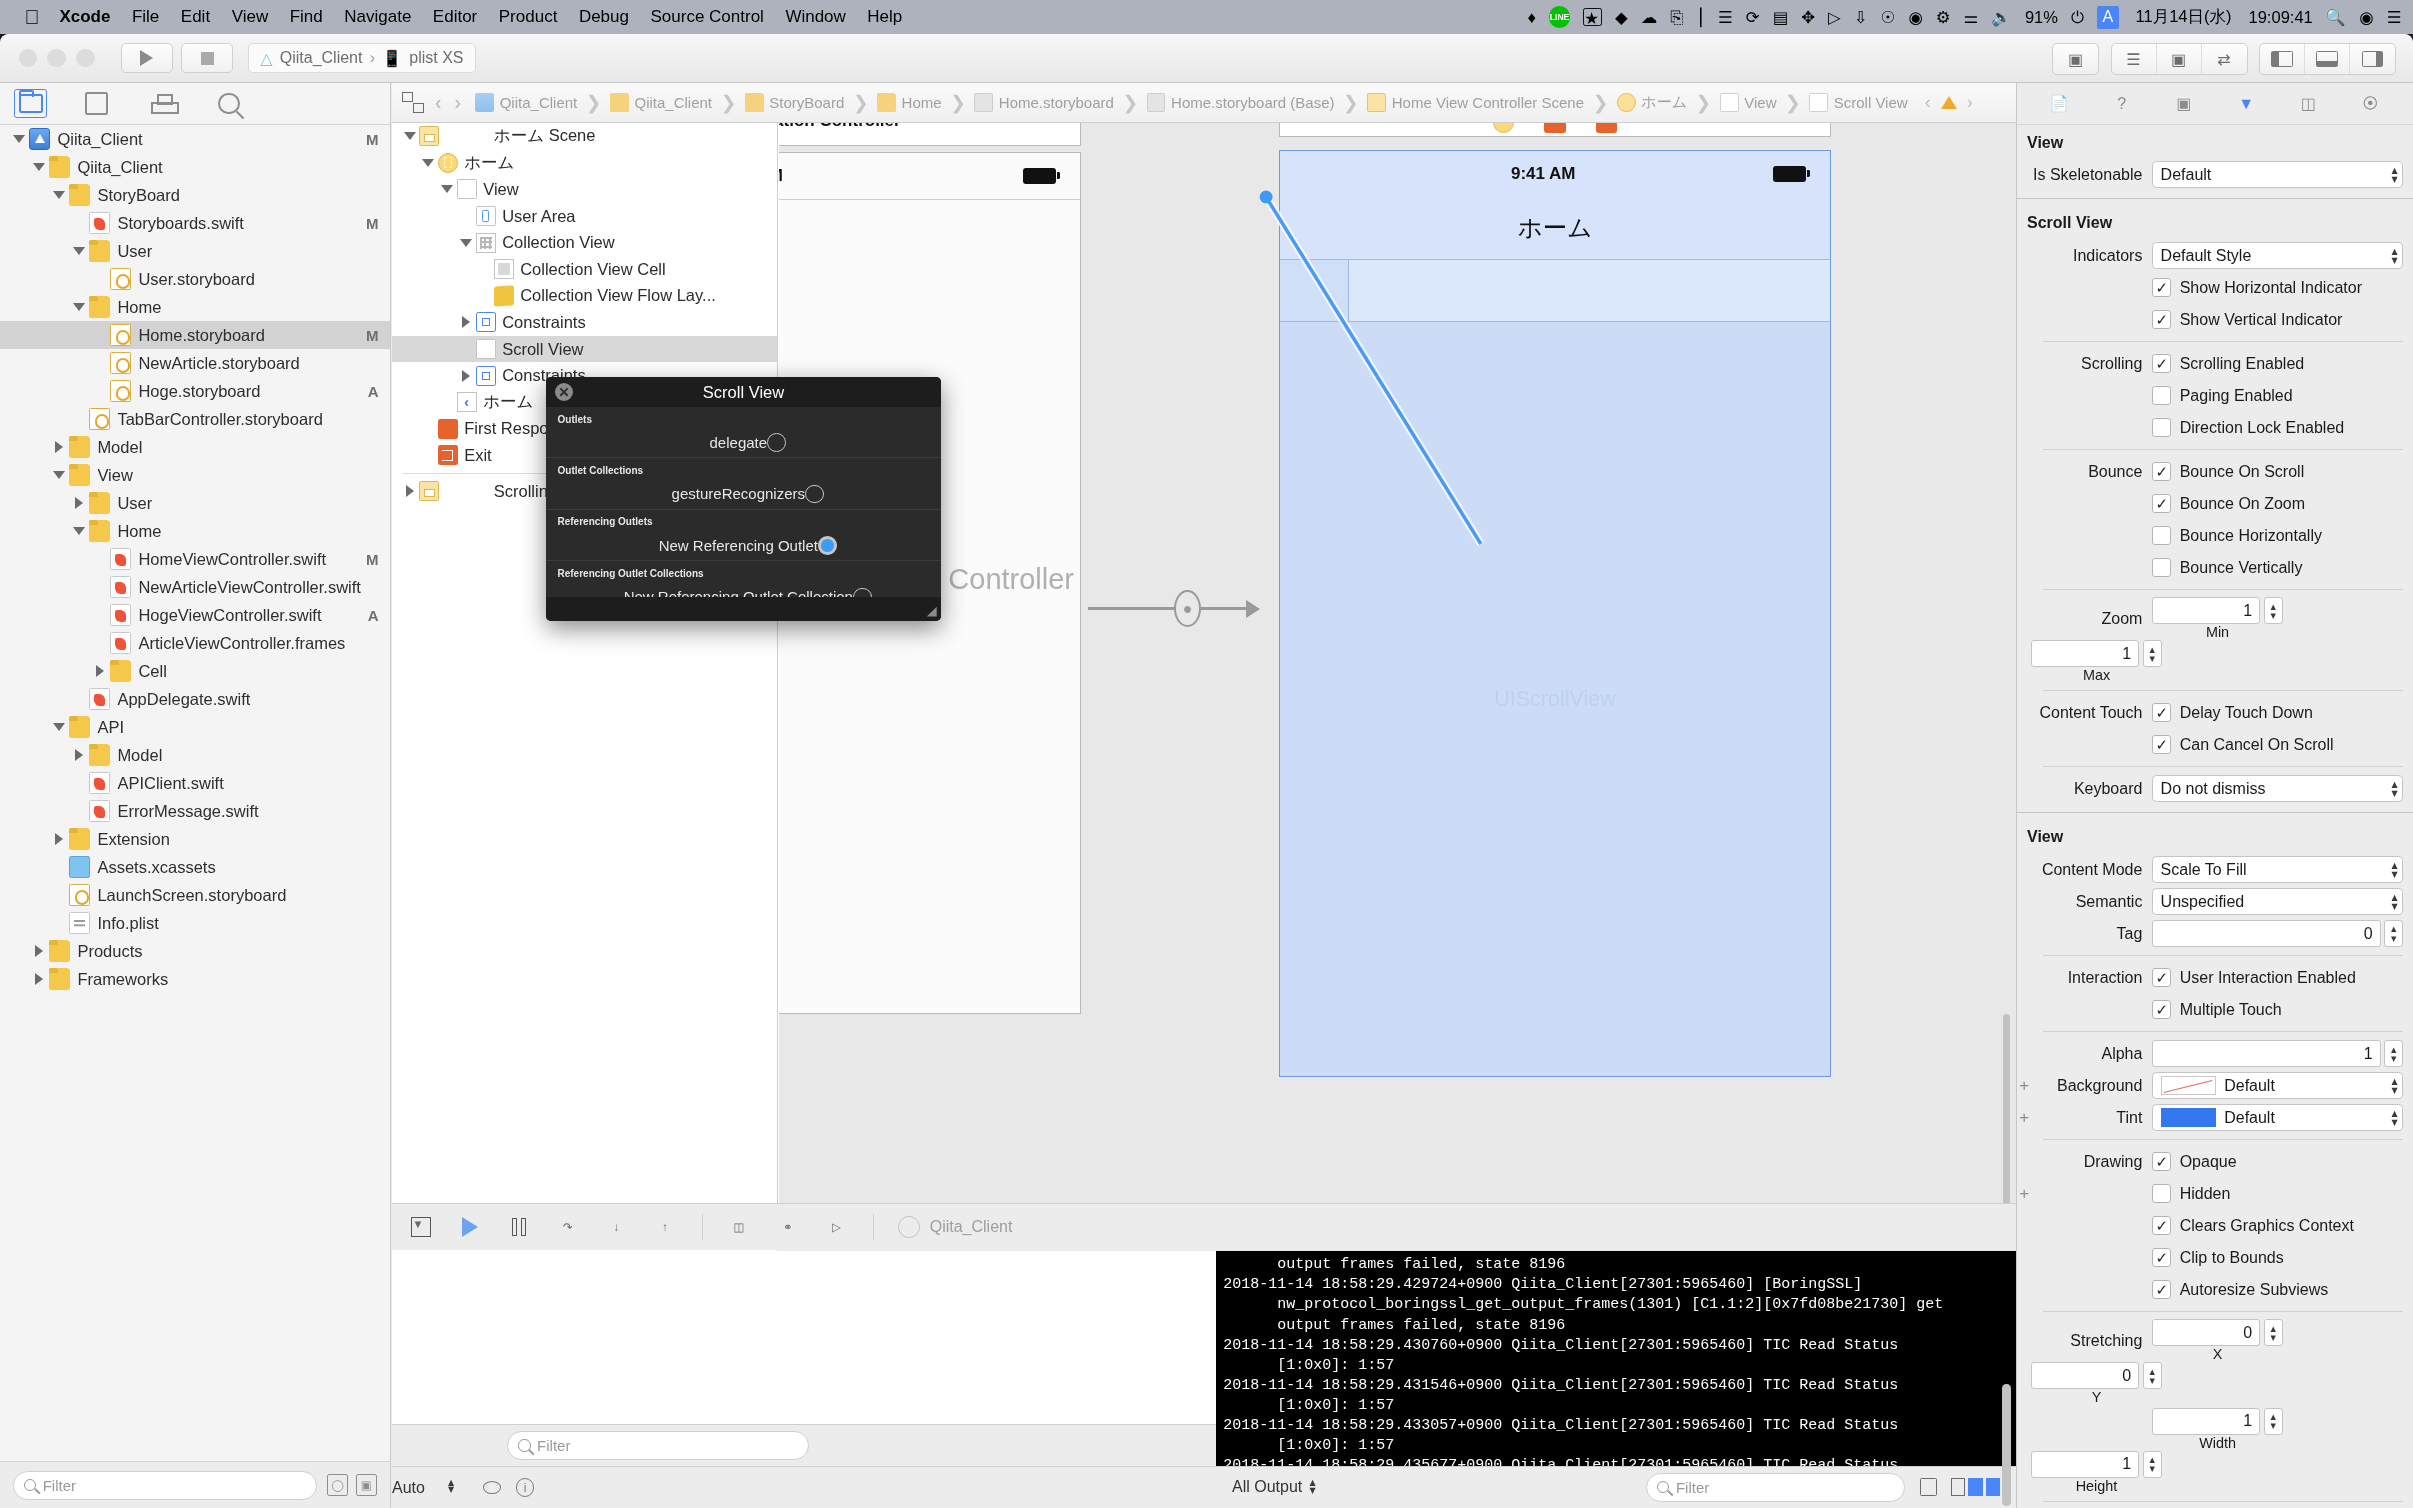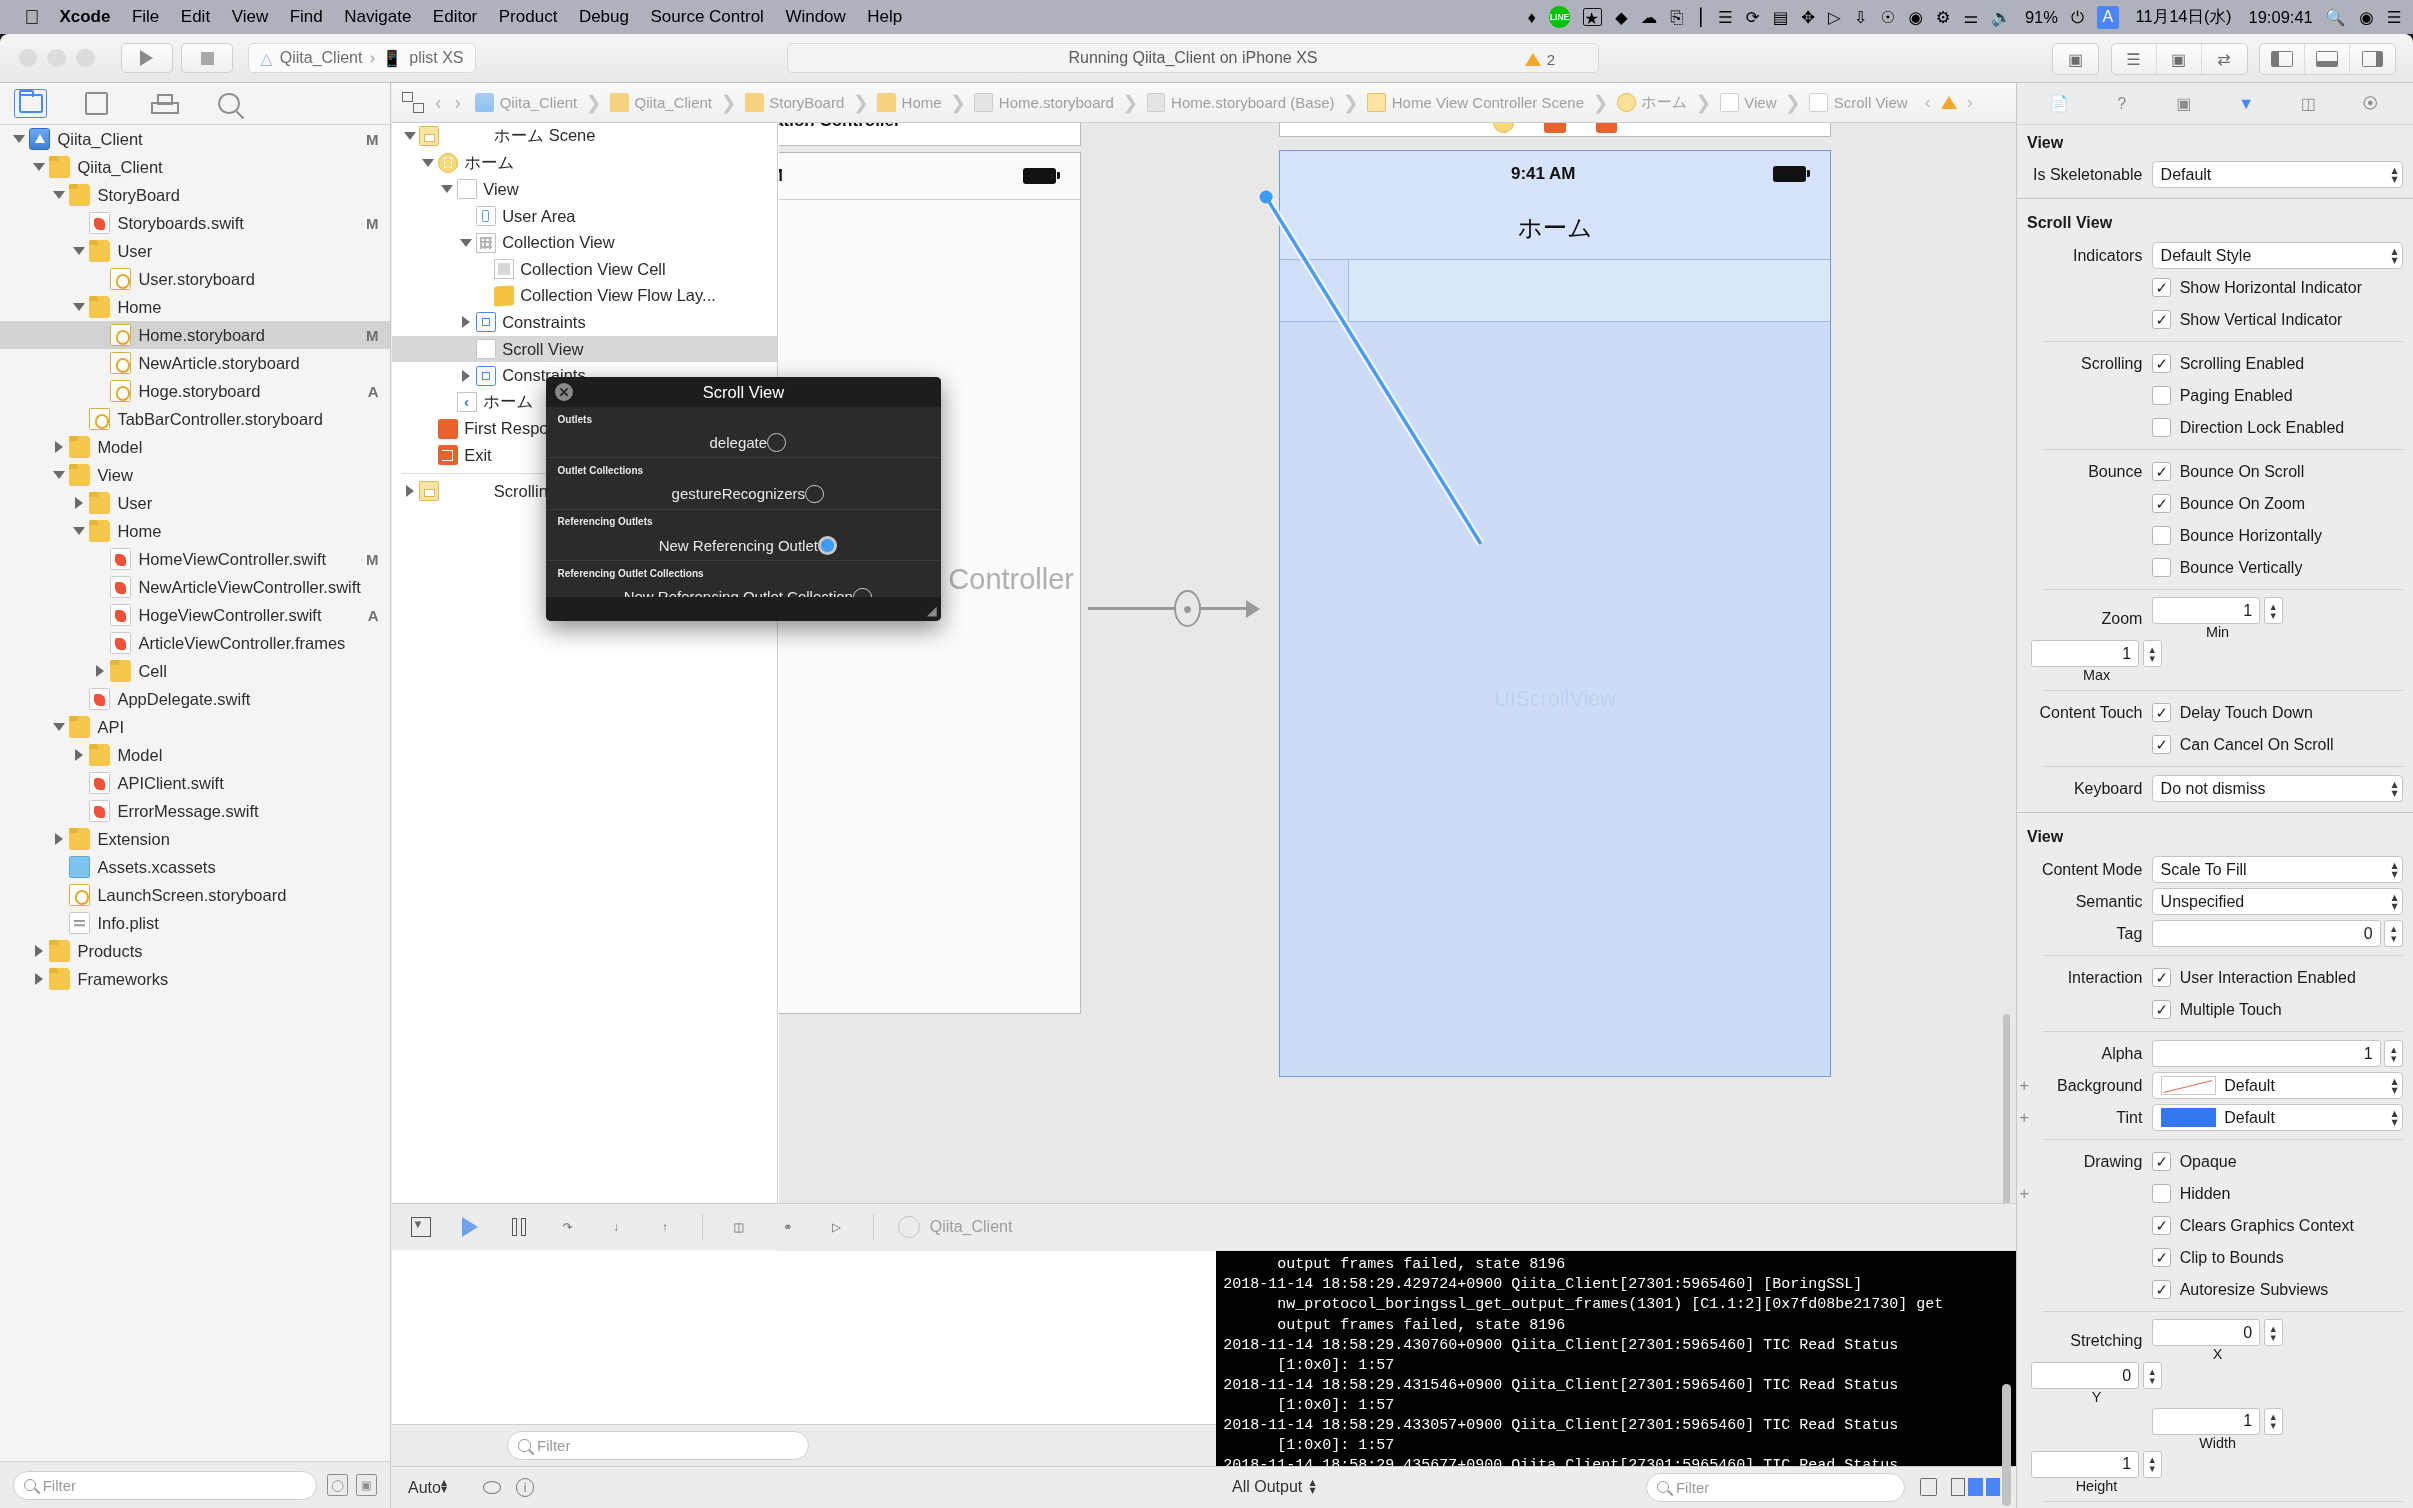--- a/index.html
+++ b/index.html
@@ -275,22 +275,22 @@
   #leftdebug { position:absolute; left:392px; width:824px; top:1217px; bottom:42px;
      background:#fff; }
   #leftdebug .lf { position:absolute; bottom:0; left:0; right:0; height:42px;
      background:#ececec; border-top:0.7px solid #cfcfcf; display:flex;
      align-items:center; padding:0 14.4px; }
 
   
   #dbgstatus { position:absolute; left:392px; right:397px; bottom:0; height:42px;
      background:#ececec; border-top:0.7px solid #cfcfcf; display:flex;
      align-items:center; }
-  .auto-grp { width:72px; display:flex; gap:0;
-     font-size:16px; color:#333; padding-left:16px; }
+  .auto-grp { width:72px; display:flex; gap:23px;
+     font-size:16px; color:#333; }
   .eye { width:18.7px;height:13px;border:1.4px solid #7a7a7a;border-radius:50% 50%; }
   .info-c { width:18.7px;height:18.7px;border:1.4px solid #7a7a7a;border-radius:50%;
      display:flex;align-items:center;justify-content:center;font-size:12.2px;
      color:#7a7a7a;}
   #allout { position:absolute; left:1216px; bottom:0; height:42px; right:397px;
      display:flex; align-items:center; padding:0 16px; font-size:16px; color:#333;
      gap:7.2px; }
   .trash { width:17px;height:18.7px;border:1.4px solid #6b6b6b;border-radius:1.4px;}
   .panes { display:flex; gap:2.9px; }
   .panes span { width:14.4px;height:18.7px;border:1.4px solid #6b6b6b; }
@@ -432,27 +432,20 @@
     <div class="tbtn stop">
         <div class="stop-sq"></div>
       </div>
     <div class="scheme">
       <span style="color:#9ab7e0;">△</span>
       <span>Qiita_Client</span>
       <span class="chev">›</span>
       <span>📱</span>
       <span>plist XS</span>
     </div>
-    <div class="status-bar">
-      <span>Running Qiita_Client on iPhone XS</span>
-      <span class="warn-badge">
-        <span class="warn-tri"></span>
-        <span>2</span>
-      </span>
-    </div>
     <div class="tb-right">
       <div class="grp">
         <div>▣</div>
       </div>
       <div class="grp">
         <div>☰</div>
         <div>▣</div>
         <div>⇄</div>
       </div>
       <div class="grp">

